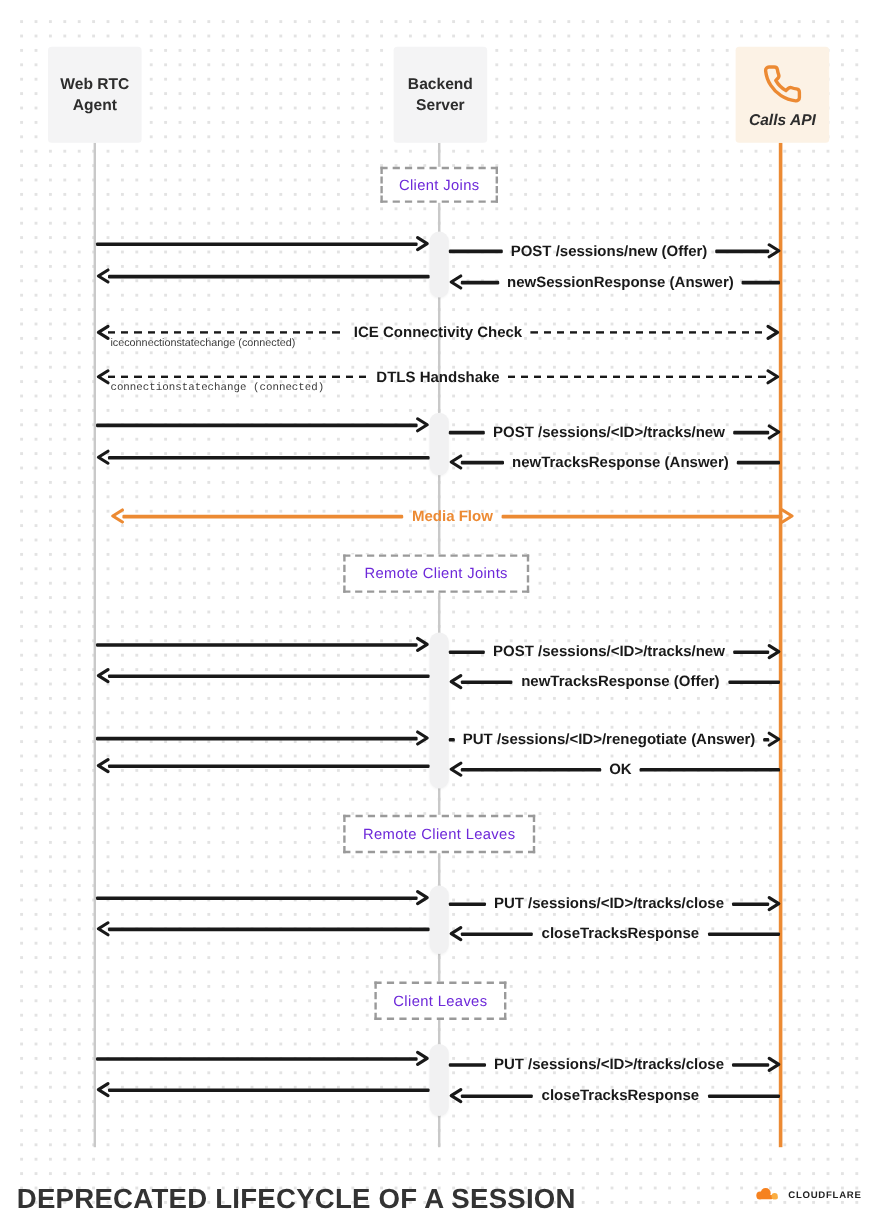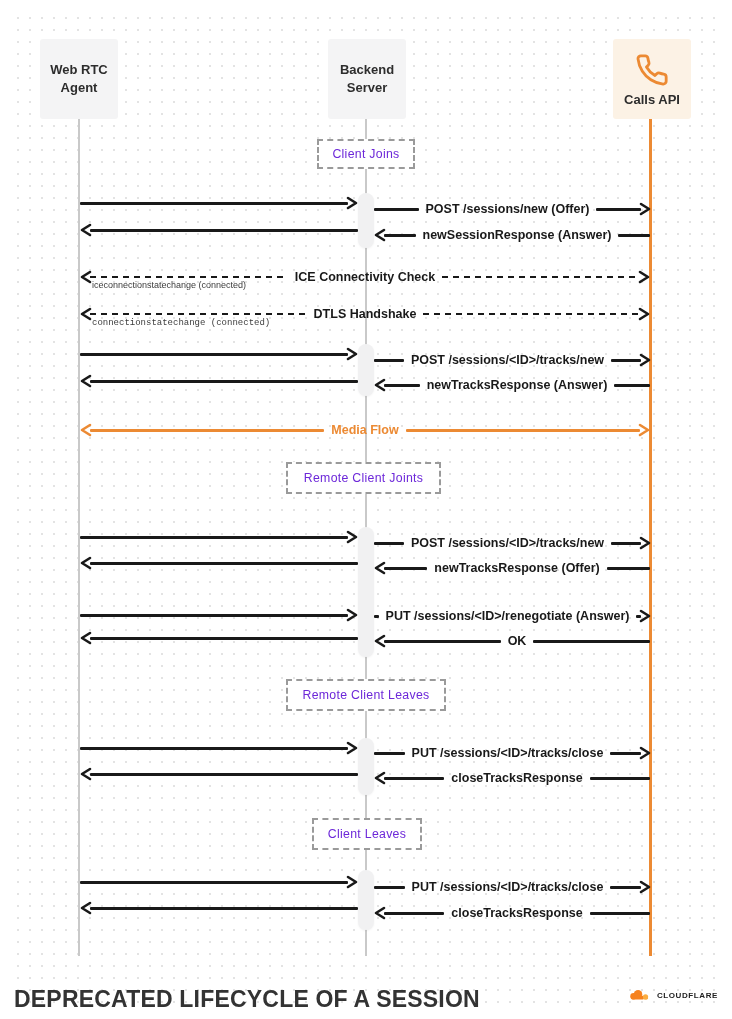--- a/index.html
+++ b/index.html
@@ -14,21 +14,21 @@
     background-size:12px 12px;background-position:2px 2px;
   }
   
   .actor{
     position:absolute;top:39px;width:78px;height:80px;background:#f4f4f5;
     display:flex;align-items:center;justify-content:center;text-align:center;
     font-weight:bold;font-size:13px;color:#2d2d2d;line-height:1.35;border-radius:3px;
     z-index:6;
   }
   .actor.calls{
-    background:#fcf2e5;flex-direction:column;gap:4px;padding-top:4px;box-sizing:border-box;
+    background:#fcf2e5;flex-direction:column;gap:4px;padding-top:4px;box-sizing:border-box;font-style:italic;
   }
   .actor.calls .alabel{font-weight:bold;}
   
   .lifeline{position:absolute;top:119px;height:837px;z-index:1;}
   .lifeline.gray{width:2px;background:#c9c9c9;}
   .lifeline.orange{width:3px;background:#ec8a33;}
   
   .bar{
     position:absolute;left:358px;width:16px;background:#f1f1f2;border-radius:8px;
     box-shadow:0 1px 2px rgba(0,0,0,.05);z-index:2;
@@ -38,21 +38,21 @@
     position:absolute;border:2px dashed #9a9a9a;background:#ffffff;
     display:flex;align-items:center;justify-content:center;
     font-size:12.3px;color:#6d28d9;letter-spacing:.3px;white-space:nowrap;
     z-index:4;box-sizing:border-box;
   }
   
   .flow{
     position:absolute;display:flex;align-items:center;height:16px;
     color:#191919;font-weight:bold;font-size:12.5px;z-index:5;
   }
-  .flow.orange{color:#ec8a33;}
+  .flow.orange{color:#ec8a33;padding-left:12px;}
   .ln{flex:1 1 0;height:3px;background:currentColor;min-width:2px;border-radius:1px;}
   .ln.dash{height:2.6px;border-radius:0;
     background:repeating-linear-gradient(90deg,currentColor 0 6px,transparent 6px 11px);}
   .lbl{margin:0 7px;white-space:nowrap;flex:0 0 auto;}
   .head{flex:0 0 auto;display:block;}
   .head.r{margin-left:-2px;}
   .head.l{margin-right:-2px;}
   .sub{
     position:absolute;font-size:9px;color:#3c3c3c;z-index:5;white-space:nowrap;
     font-weight:normal;

